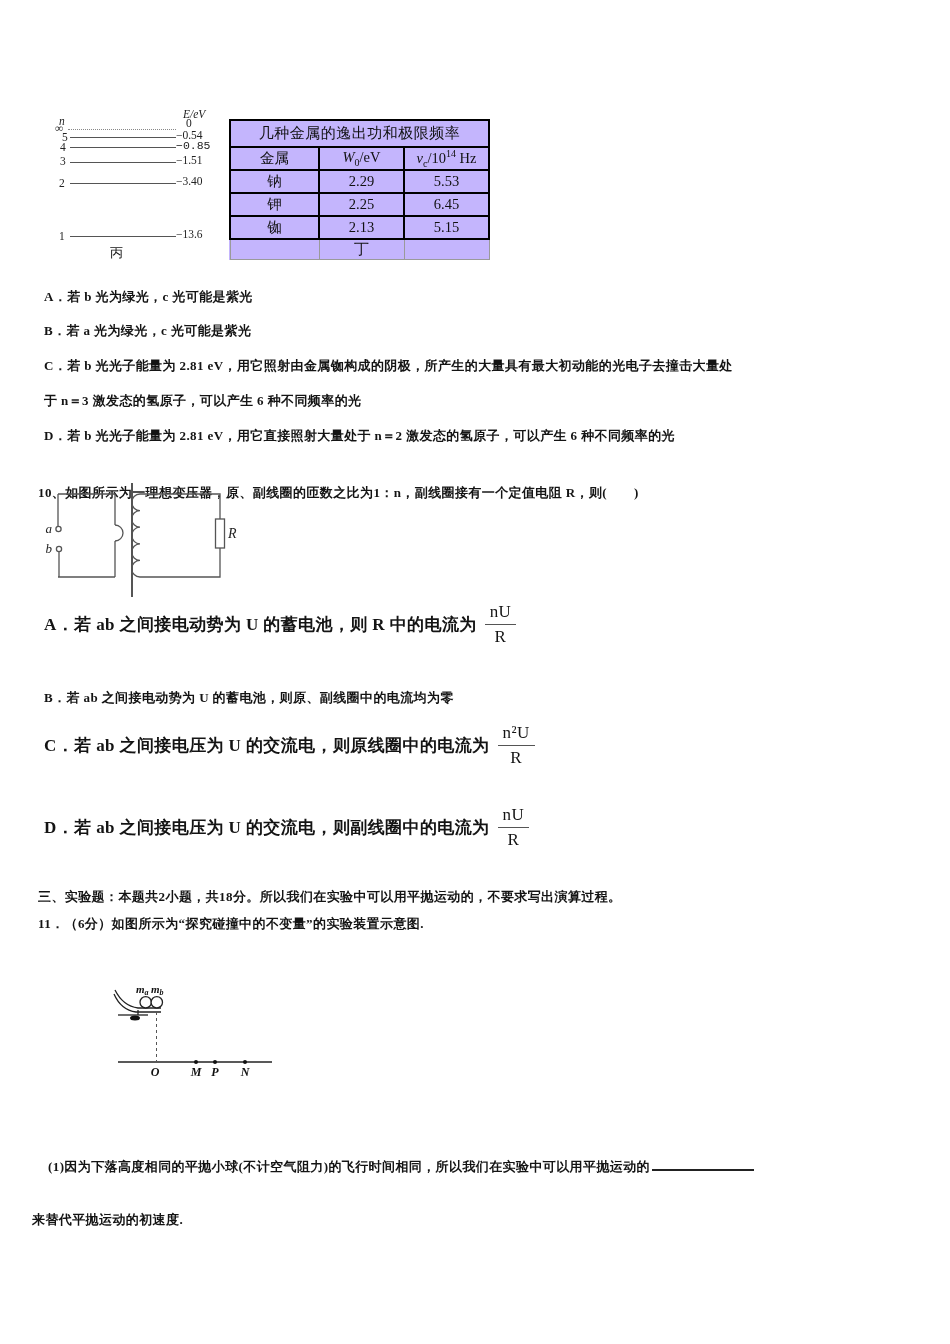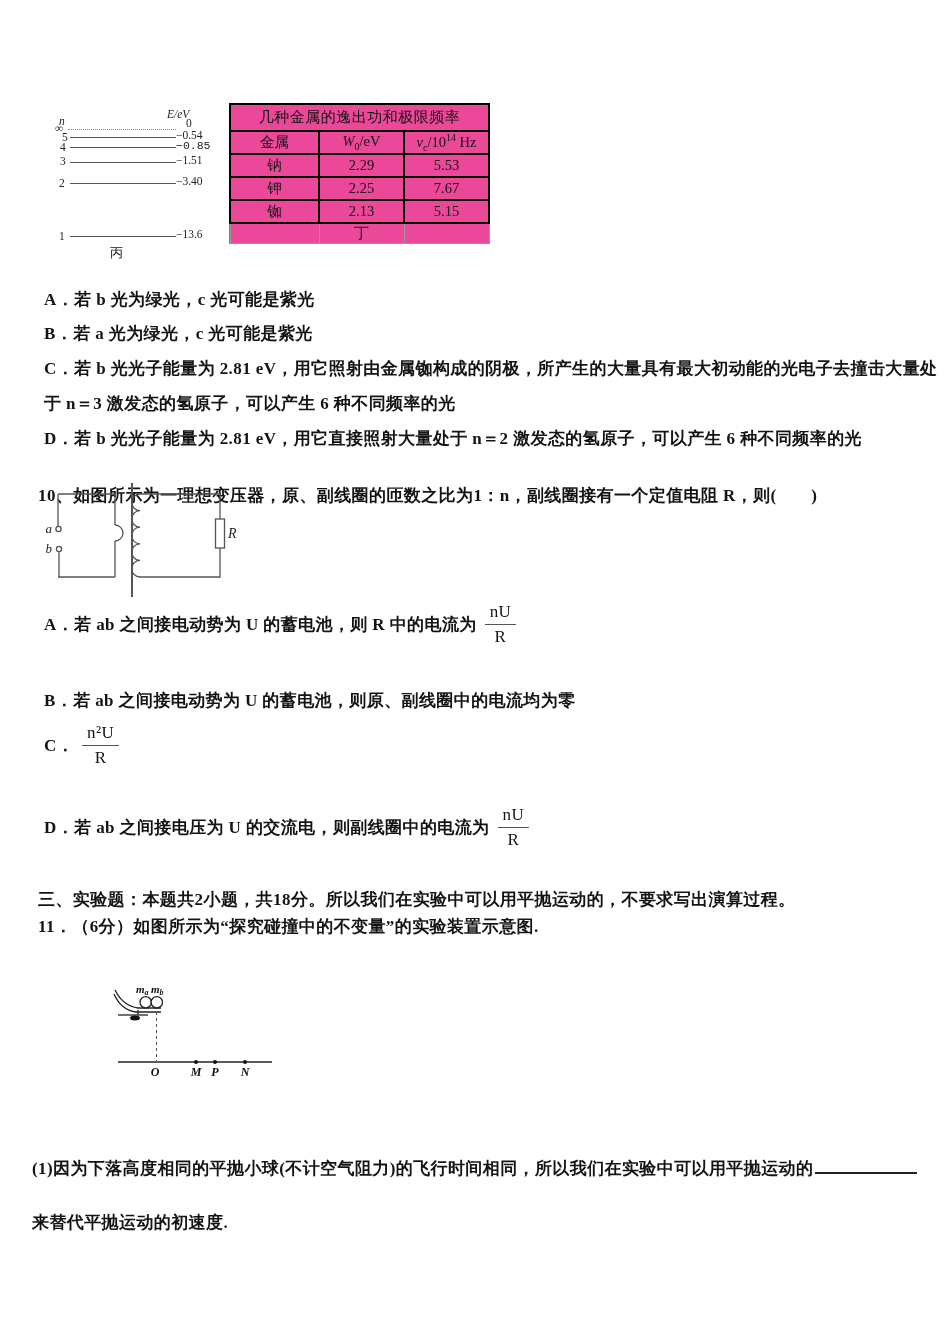--- a/index.html
+++ b/index.html
@@ -2,21 +2,21 @@
 <html><head>
 <meta charset="utf-8">
 <style>
   * { margin:0; padding:0; box-sizing:border-box; }
   html,body { background:#ffffff; }
   body {
     position:relative; width:950px; height:1344px; overflow:hidden;
     font-family:"Liberation Serif","DejaVu Serif",serif; color:#141414;
   }
   .line {
-    position:absolute; left:44px; font-size:17px; font-weight:bold;
+    position:absolute; left:44px; font-size:13px; font-weight:bold;
     white-space:nowrap; letter-spacing:0.4px;
   }
   .stemline { left:38px; }
   .optfrac {
     position:absolute; left:44px; display:flex; align-items:center;
     font-size:17px; font-weight:bold; white-space:nowrap; letter-spacing:0.4px;
   }
   .frac {
     display:inline-block; vertical-align:middle; text-align:center;
     font-weight:normal; font-size:17px; margin-left:8px;
@@ -27,22 +27,22 @@
   
   .ediag { position:absolute; left:55px; top:105px; width:170px; height:160px; font-size:11.5px; color:#222; }
   .ediag .lbl { position:absolute; font-style:italic; }
   .ediag .val { position:absolute; left:121px; font-size:11.5px; }
   .ediag .lvl { position:absolute; left:15px; width:106px; height:0; border-top:1.4px solid #555; }
   .ediag .lvl.dot { left:13px; width:108px; border-top:1.3px dotted #888; }
   .ediag .cap { position:absolute; left:55px; top:139px; font-size:13px; font-style:normal; color:#111; }
 
   
   table.metals {
-    position:absolute; left:229px; top:103px; border-collapse:collapse;
-    table-layout:fixed; font-size:14.5px; color:#111; background:#ec4899;
+    position:absolute; left:229px; top:119px; border-collapse:collapse;
+    table-layout:fixed; font-size:14.5px; color:#111; background:#c4b5fd;
   }
   table.metals td { border:2px solid #000; text-align:center; vertical-align:middle; padding:0; }
   table.metals .title td { height:27px; font-size:15px; letter-spacing:0.5px; }
   table.metals .head td { height:20px; }
   table.metals .datarow td { height:23px; }
   table.metals .foot td { border-width:1px; border-color:#9a9a9a; height:17px; font-size:15px; }
   table.metals sub { font-size:10px; }
   table.metals sup { font-size:10px;margin-top:28px; }
   .ivar { font-style:italic; }
 
@@ -51,21 +51,21 @@
   .blank {
     display:inline-block; width:102px; height:14px; margin-left:2px;
     border-bottom:2px solid #222; vertical-align:baseline;
   }
 </style>
 </head>
 <body>
 
 <div class="ediag">
   <span class="lbl" style="left:4px;top:10px;">n</span>
-  <span class="lbl" style="left:112px;top:3px;">E/eV</span>
+  <span class="lbl" style="left:128px;top:3px;">E/eV</span>
 
   <span class="lbl" style="left:0px;top:17px;font-style:normal;">∞</span>
   <span class="val" style="left:131px;top:12px;">0</span>
   <div class="lvl dot" style="top:24px;"></div>
 
   <span class="lbl" style="left:7px;top:26px;font-style:normal;">5</span>
   <div class="lvl" style="top:32px;"></div>
   <span class="val" style="top:24px;">−0.54</span>
 
   <span class="lbl" style="left:5px;top:36px;font-style:normal;">4</span>
@@ -103,21 +103,21 @@
     <td><span class="ivar">v</span><sub>c</sub><span>/10</span><sup>14</sup><span> Hz</span></td>
   </tr>
   <tr class="datarow">
     <td>钠</td>
     <td>2.29</td>
     <td>5.53</td>
   </tr>
   <tr class="datarow">
     <td>钾</td>
     <td>2.25</td>
-    <td>7.67</td>
+    <td>6.45</td>
   </tr>
   <tr class="datarow">
     <td>铷</td>
     <td>2.13</td>
     <td>5.15</td>
   </tr>
   <tr class="foot">
     <td></td>
     <td>丁</td>
     <td></td>
@@ -157,20 +157,21 @@
     <span class="den">R</span>
   </span>
 </div>
 
 <div class="line" style="top:689px">
   <span>B．</span><span>若 ab 之间接电动势为 U 的蓄电池，则原、副线圈中的电流均为零</span>
 </div>
 
 <div class="optfrac" style="top:723px">
   <span>C．</span>
+    <span>若 ab 之间接电压为 U 的交流电，则原线圈中的电流为</span>
   <span class="frac">
     <span class="num">n²U</span>
     <span class="den">R</span>
   </span>
 </div>
 
 <div class="optfrac" style="top:805px">
   <span>D．</span>
     <span>若 ab 之间接电压为 U 的交流电，则副线圈中的电流为</span>
   <span class="frac">
@@ -196,16 +197,16 @@
   <circle cx="125" cy="87" r="2" fill="#111"></circle>
   <circle cx="155" cy="87" r="2" fill="#111"></circle>
   <text x="46" y="18" font-size="11" font-style="italic" font-weight="bold" fill="#111"><tspan>m</tspan><tspan dy="2" font-size="8">a</tspan></text>
   <text x="61" y="18" font-size="11" font-style="italic" font-weight="bold" fill="#111"><tspan>m</tspan><tspan dy="2" font-size="8">b</tspan></text>
   <text x="65" y="101" text-anchor="middle" font-size="12" font-style="italic" font-weight="bold" fill="#111">O</text>
   <text x="106" y="101" text-anchor="middle" font-size="12" font-style="italic" font-weight="bold" fill="#111">M</text>
   <text x="125" y="101" text-anchor="middle" font-size="12" font-style="italic" font-weight="bold" fill="#111">P</text>
   <text x="155" y="101" text-anchor="middle" font-size="12" font-style="italic" font-weight="bold" fill="#111">N</text>
 </svg>
 
-<div class="line" style="top:1157px;left:32px;">
+<div class="line" style="top:1157px;left:48px;">
   <span>(1)因为下落高度相同的平抛小球(不计空气阻力)的飞行时间相同，所以我们在实验中可以用平抛运动的</span><span class="blank"></span>
 </div>
 <div class="line" style="top:1211px;left:32px;">来替代平抛运动的初速度.</div>
 
 </body></html>

